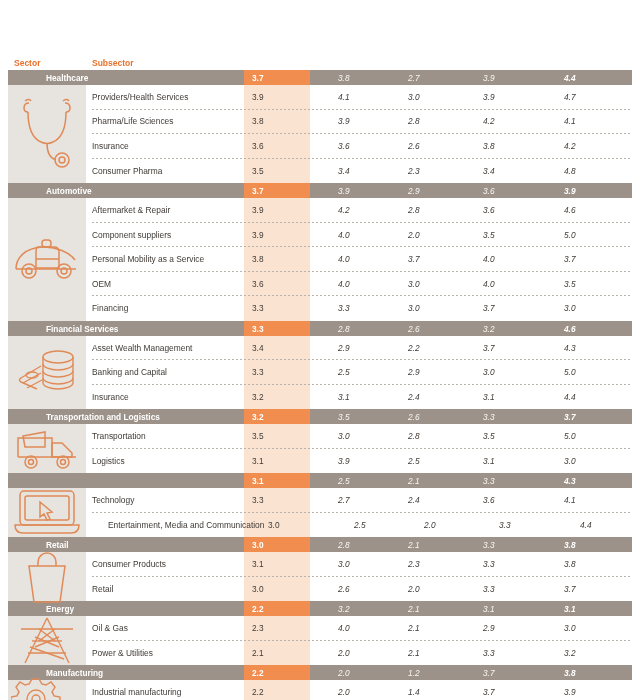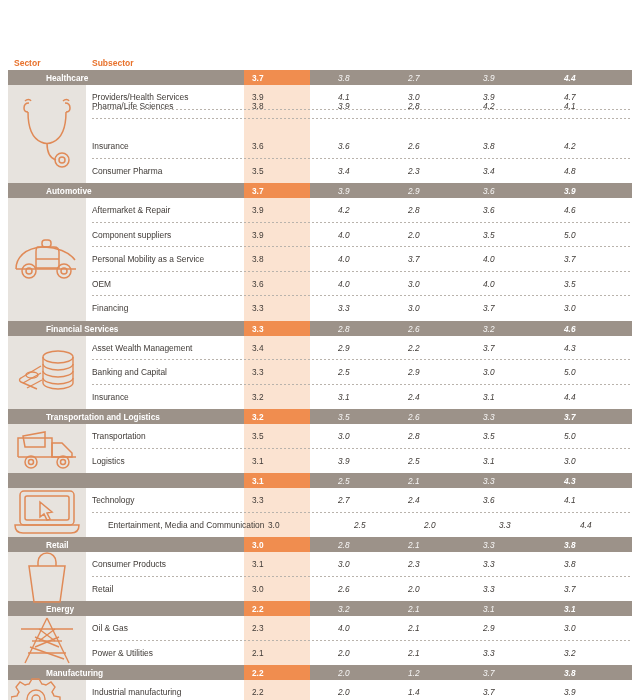--- a/index.html
+++ b/index.html
@@ -143,21 +143,21 @@
       </div>
         <div class="row sub" style="position:absolute;left:0;top:0px;height:24.5px;background:transparent;">
         <div class="c sub-name">Providers/Health Services</div>
         <div class="c v v0">3.9</div>
           <div class="c v v1">4.1</div>
           <div class="c v v2">3.0</div>
           <div class="c v v3">3.9</div>
           <div class="c v v4">4.7</div>
         <div class="dotted"></div>
       </div>
-        <div class="row sub" style="position:absolute;left:0;top:9px;height:24.5px;background:transparent;padding-left:12px;">
+        <div class="row sub" style="position:absolute;left:0;top:24px;height:24.5px;background:transparent;padding-left:12px;">
         <div class="c sub-name">Pharma/Life Sciences</div>
         <div class="c v v0">3.8</div>
           <div class="c v v1">3.9</div>
           <div class="c v v2">2.8</div>
           <div class="c v v3">4.2</div>
           <div class="c v v4">4.1</div>
         <div class="dotted"></div>
       </div>
         <div class="row sub" style="position:absolute;left:0;top:49px;height:24.5px;background:transparent;">
         <div class="c sub-name">Insurance</div>

